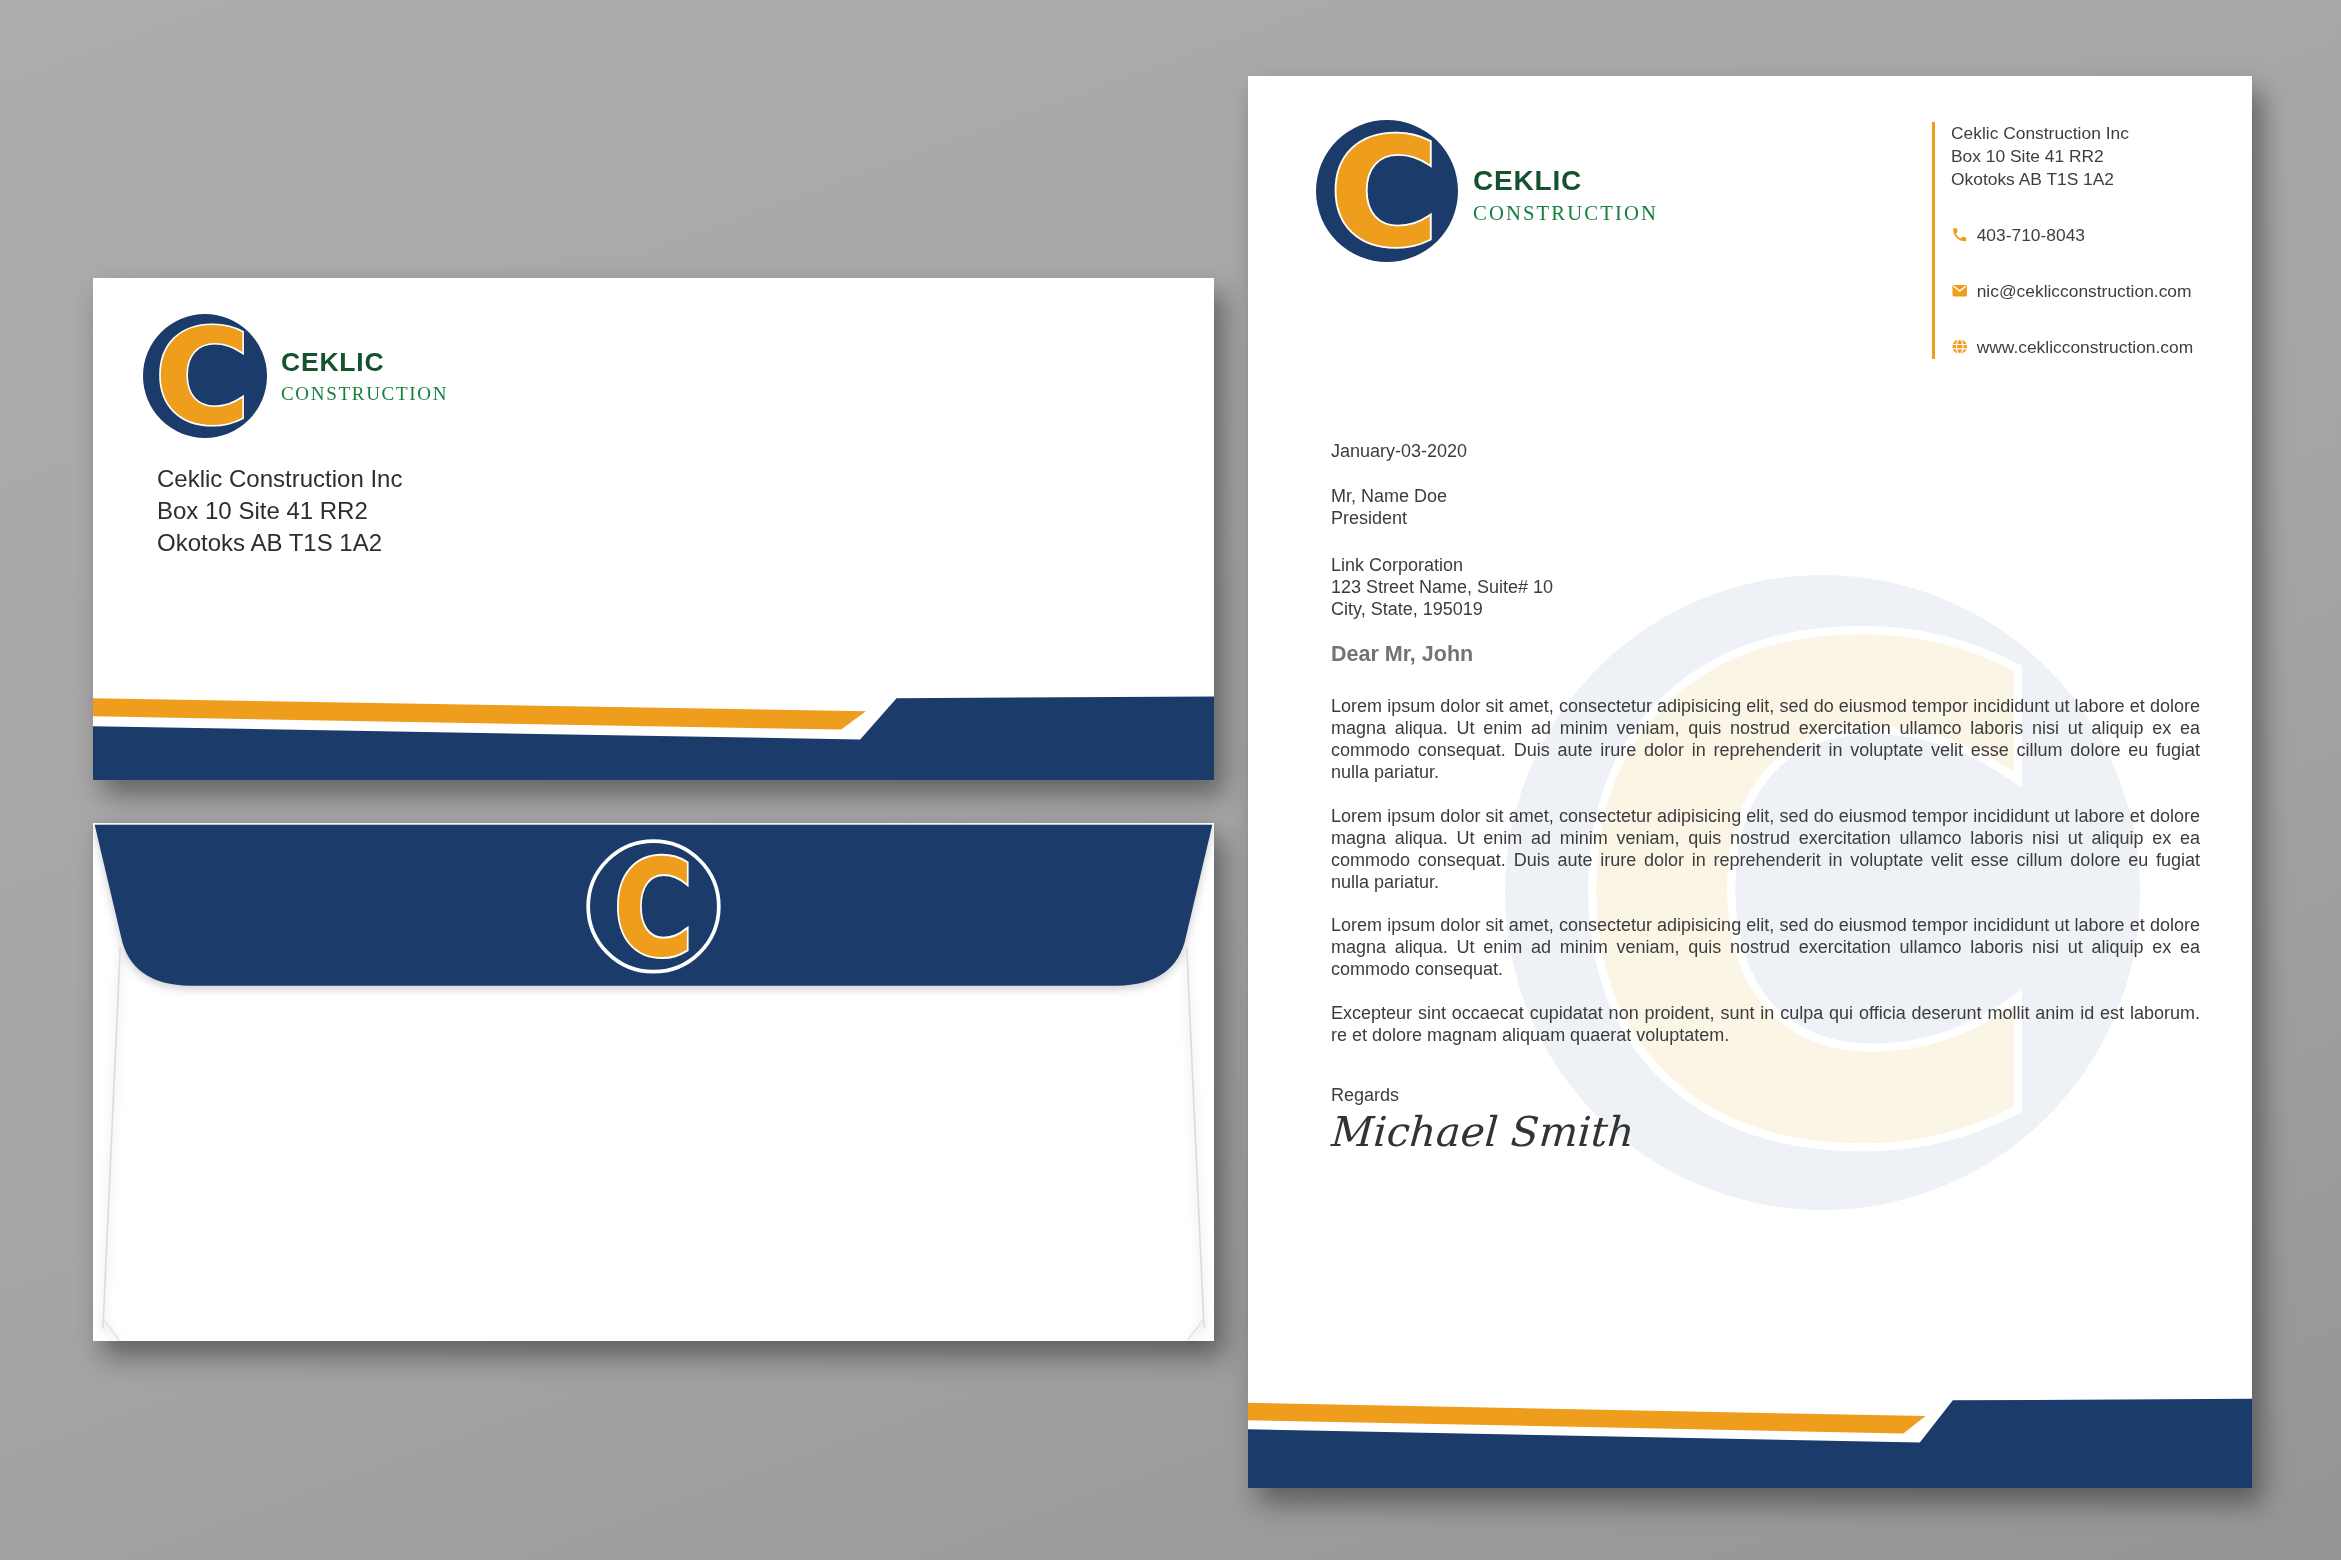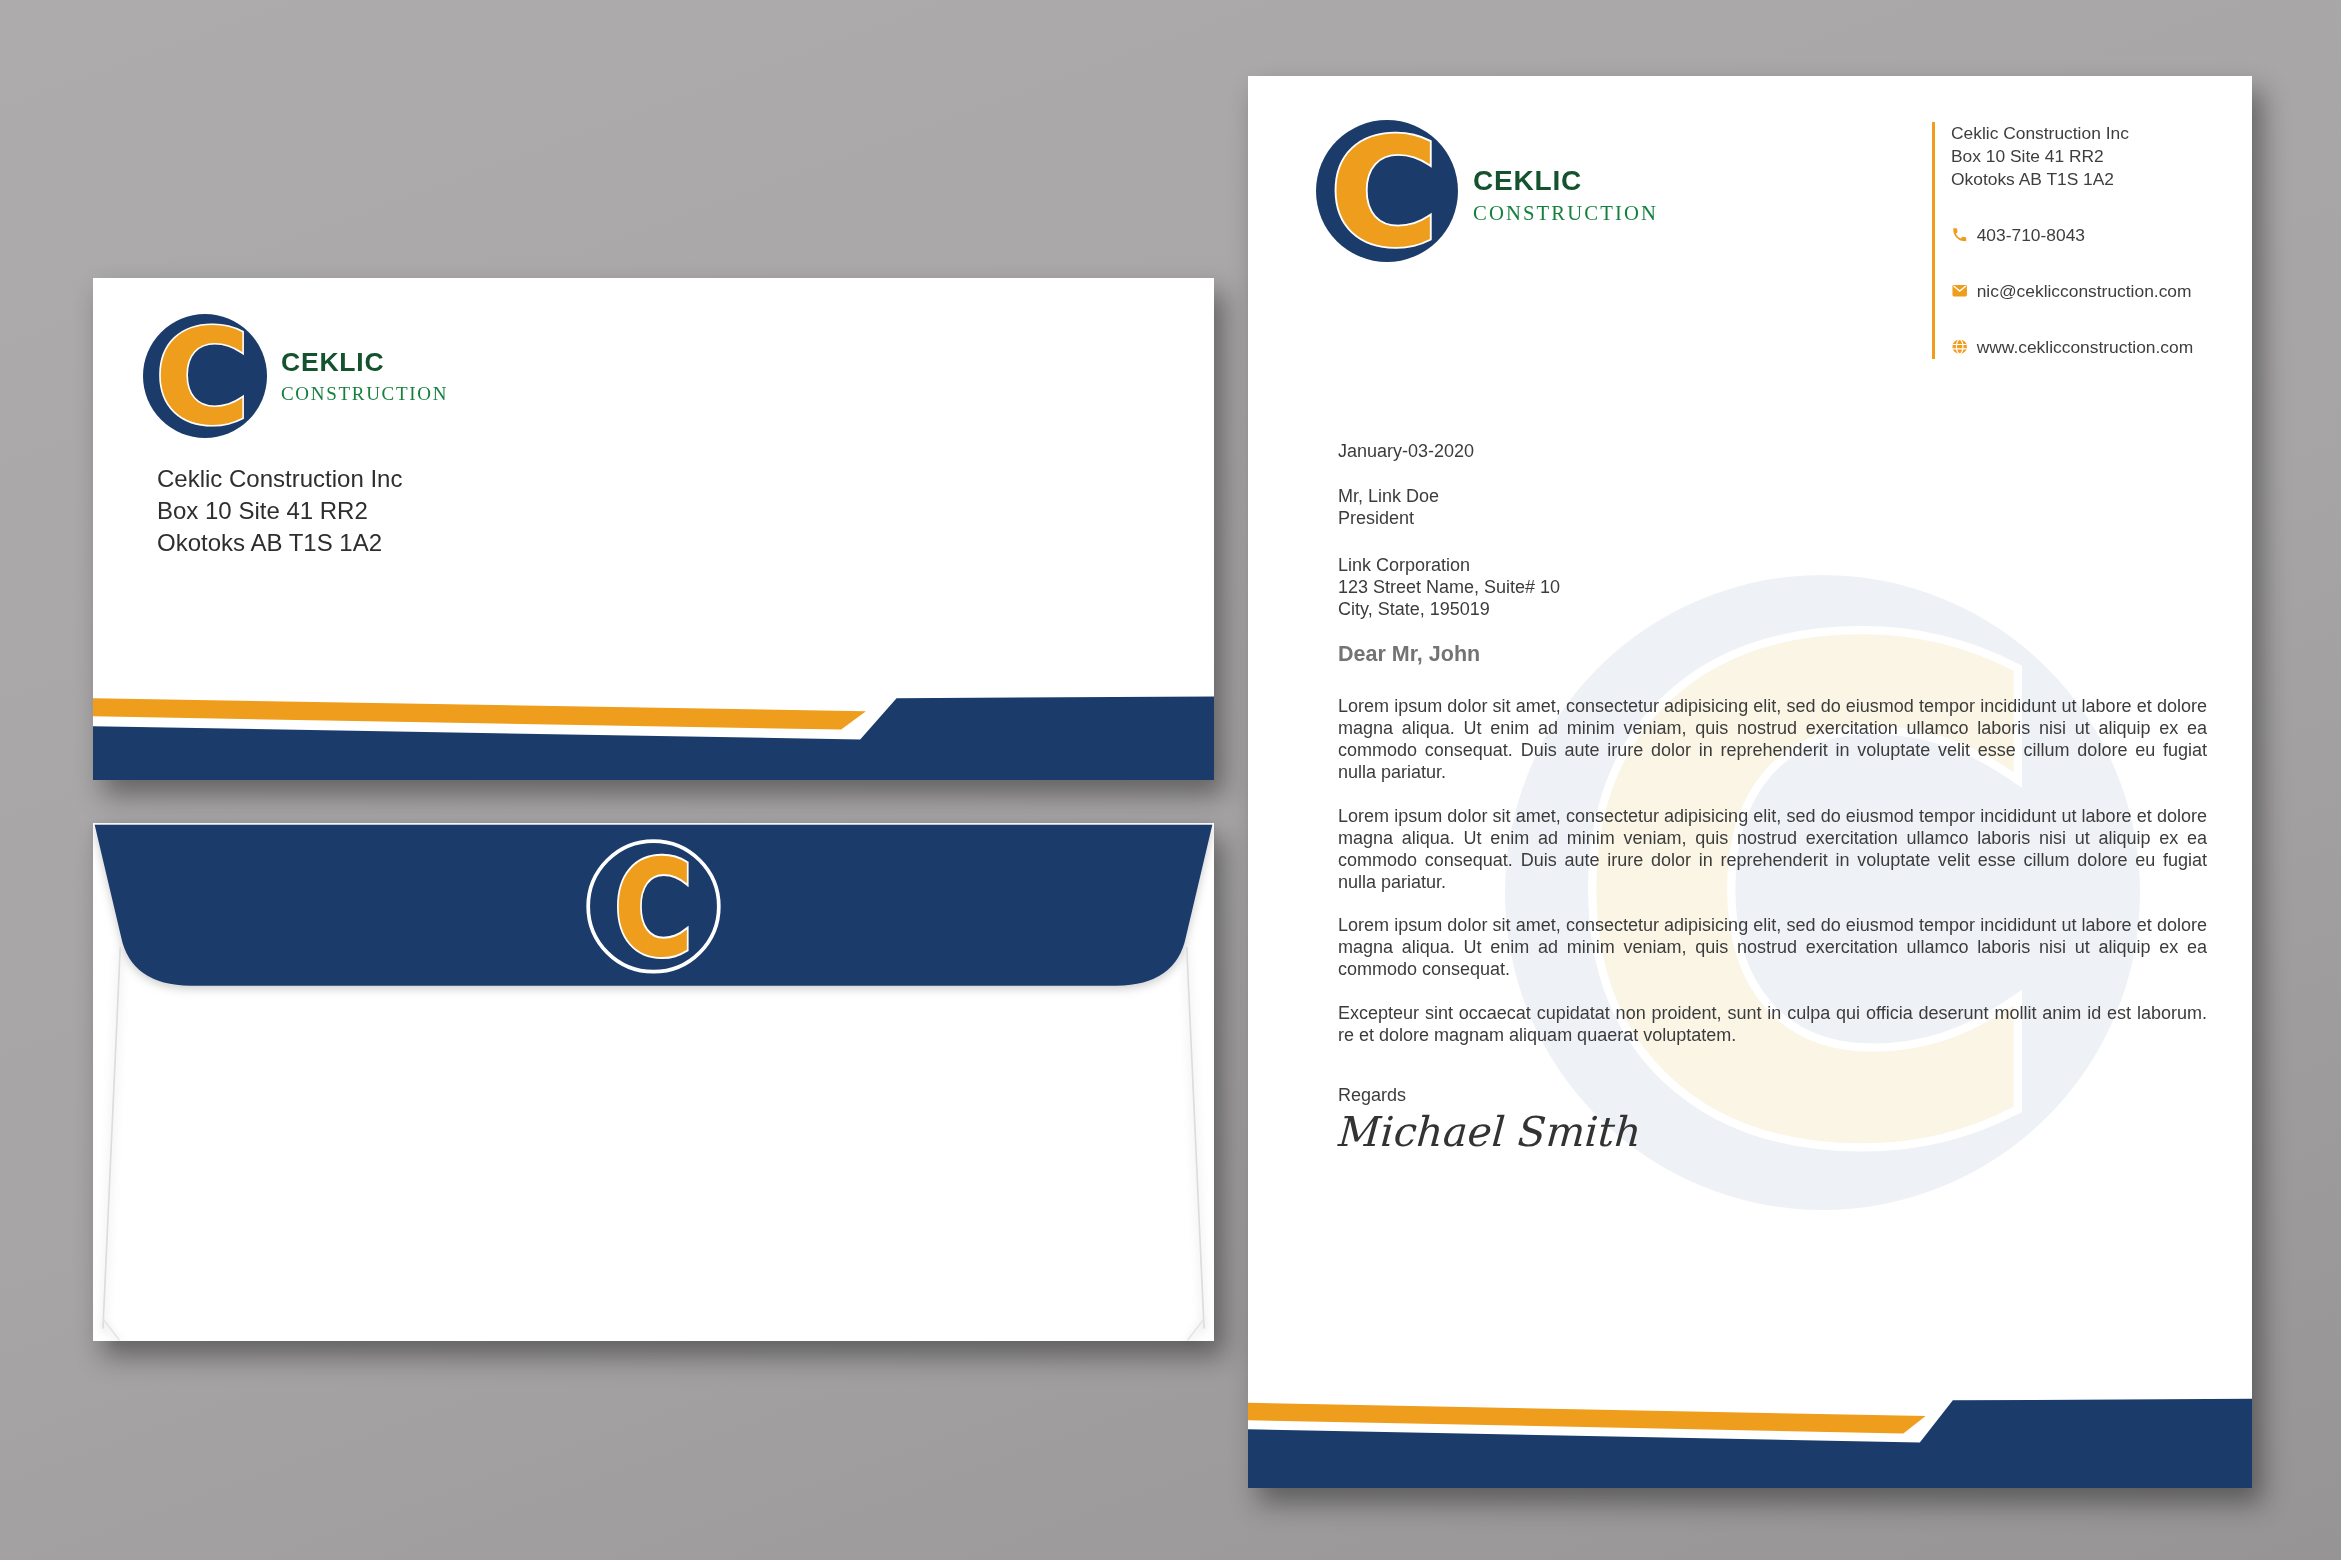--- a/index.html
+++ b/index.html
@@ -34,21 +34,21 @@
   .env-address { left:64px; top:185px; font-size:24px; line-height:32px; color:#2e2e2e; }
 
   
   .contact { left:684px; top:46px; display:flex; }
   .contact-rule { width:2.5px; background:#f09d1e; margin-right:16.5px; }
   .contact-line { font-size:17.4px; line-height:23px; color:#3e3e3e; }
   .contact-row { display:flex; align-items:center; gap:8.3px; font-size:17.4px; line-height:24px; color:#3e3e3e;margin-top:32px; }
   .contact-row svg { flex:0 0 auto; display:block; }
 
   
-  .letter { left:90px; top:364px; width:869px; font-size:18px; line-height:22px; color:#3c3c3c; }
+  .letter { left:83px; top:364px; width:869px; font-size:18px; line-height:22px; color:#3c3c3c; }
   .letter .date { margin-bottom:23px; }
   .letter .recipient { margin-bottom:25px; }
   .letter .company { margin-bottom:23px; }
   .letter .salutation { font-size:21.5px; font-weight:bold; color:#737373; margin-bottom:30px; }
   .letter p.para { margin:0 0 21.5px 0; text-align:justify; }
   .letter .closing { margin-top:38px; }
   .letter .signature {
     margin-top:15px;
     font-family:"DejaVu Serif", serif; font-style:italic;
     font-size:41px; color:#333333; transform:skewX(-4deg); transform-origin:left bottom;
@@ -152,21 +152,21 @@
           </svg>
           <span>www.ceklicconstruction.com</span>
         </div>
       </div>
     </div>
 
     <div class="abs letter">
       <div class="date">January-03-2020</div>
 
       <div class="recipient">
-        <div>Mr, Link Doe</div>
+        <div>Mr, Name Doe</div>
         <div>President</div>
       </div>
 
       <div class="company">
         <div>Link Corporation</div>
         <div>123 Street Name, Suite# 10</div>
         <div>City, State, 195019</div>
       </div>
 
       <div class="salutation">Dear Mr, John</div>

